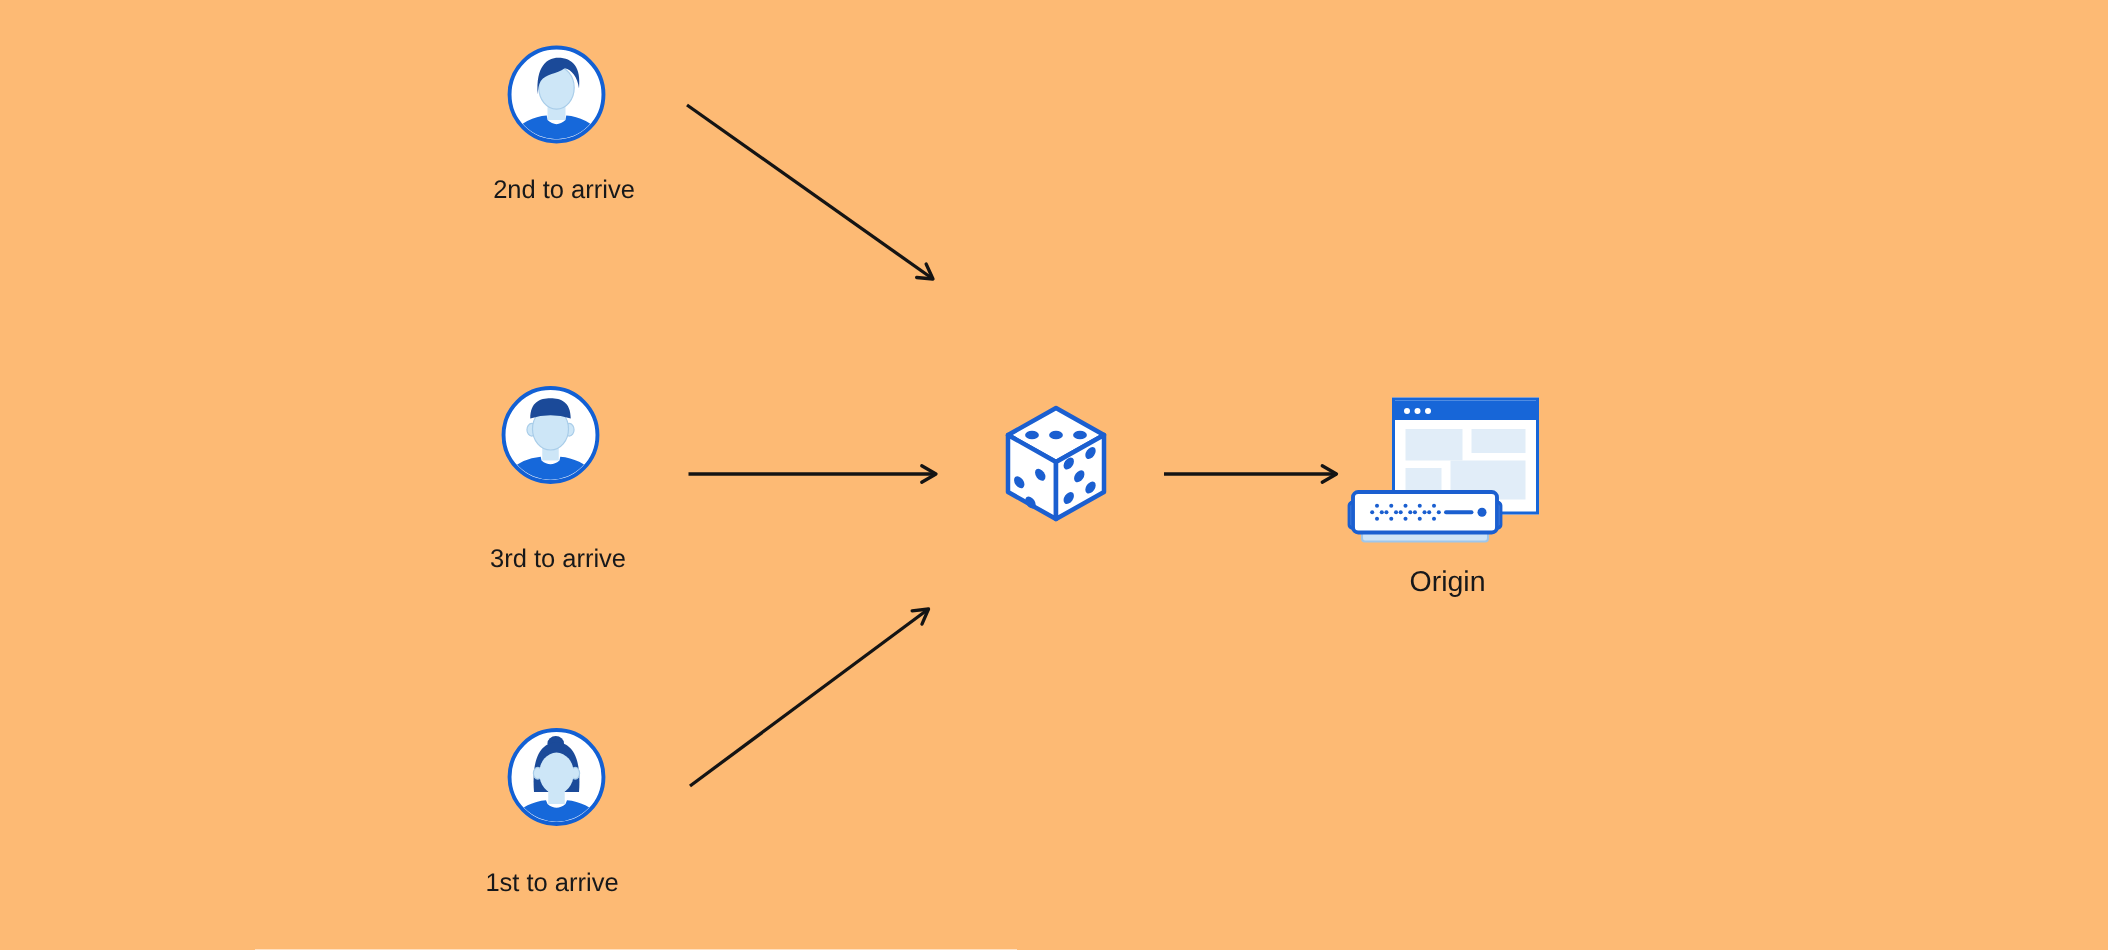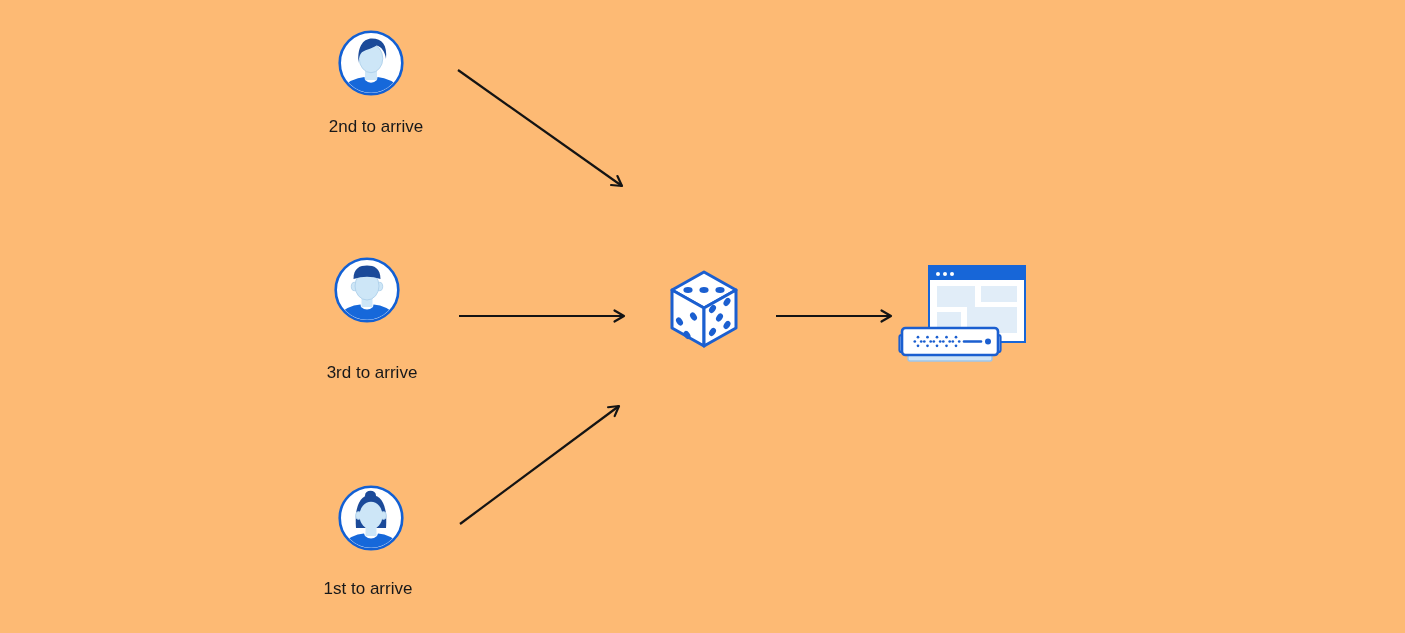--- a/index.html
+++ b/index.html
@@ -168,14 +168,15 @@
             <circle cx="58" cy="12.2" r="1.35"></circle>
             <circle cx="54.8" cy="16.5" r="1.35"></circle>
             <circle cx="61.2" cy="16.5" r="1.35"></circle>
             <circle cx="58" cy="20.8" r="1.35"></circle>
           </g>
       </g>
       <line x1="66" y1="16.5" x2="83" y2="16.5" stroke="#1b5fd0" stroke-width="2.6" stroke-linecap="round"></line>
       <circle cx="90" cy="16.5" r="3" fill="#1b5fd0"></circle>
     </svg>
   </div>
+  <div class="node-label origin-label" style="left:885px;top:377px;">Origin</div>
 
 </div>
 
 </body></html>

